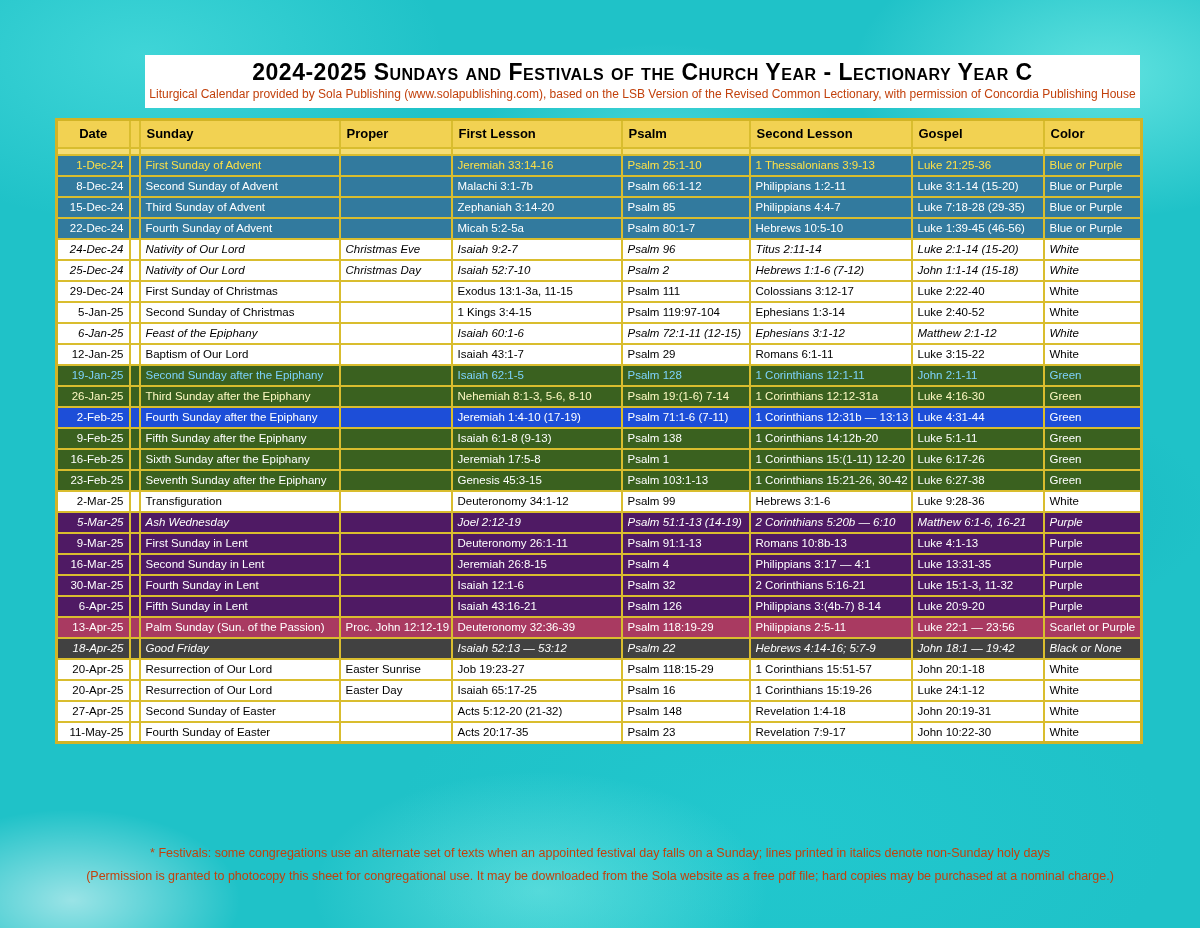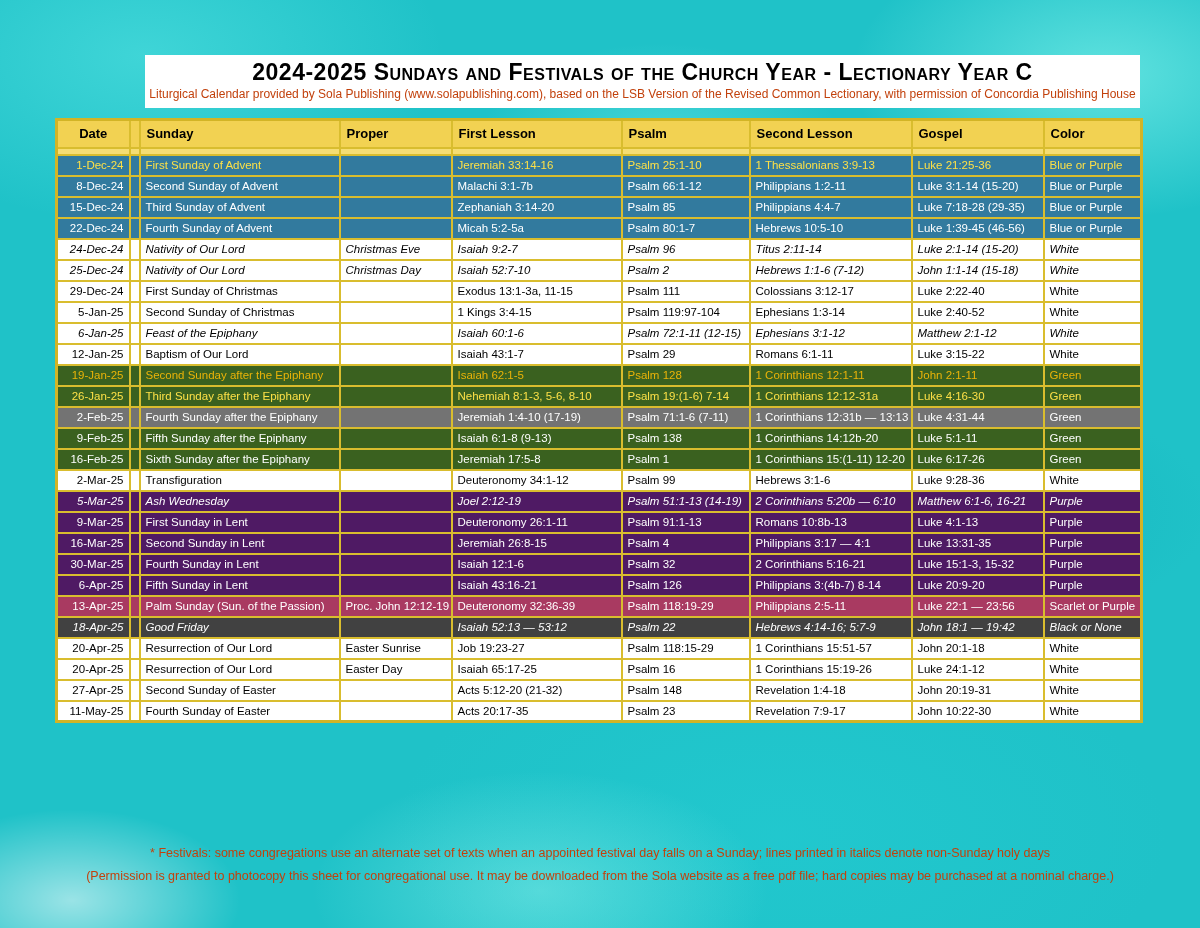--- a/index.html
+++ b/index.html
@@ -207,43 +207,43 @@
         <td class="date-cell">12-Jan-25</td>
         <td></td>
         <td>Baptism of Our Lord</td>
         <td></td>
         <td>Isaiah 43:1-7</td>
         <td>Psalm 29</td>
         <td>Romans 6:1-11</td>
         <td>Luke 3:15-22</td>
         <td>White</td>
       </tr>
-      <tr style="background: rgb(58, 97, 31); color: #eab308; padding-left: 45px;">
+      <tr style="background: rgb(58, 97, 31); color: #7dd3fc; padding-left: 45px;">
         <td class="date-cell">19-Jan-25</td>
         <td></td>
         <td>Second Sunday after the Epiphany</td>
         <td></td>
         <td>Isaiah 62:1-5</td>
         <td>Psalm 128</td>
         <td>1 Corinthians 12:1-11</td>
         <td>John 2:1-11</td>
         <td>Green</td>
       </tr>
-      <tr style="background: rgb(58, 97, 31); color: #fde047; margin-left: 44px;">
+      <tr style="background: rgb(58, 97, 31); color: #fef9c3; margin-left: 44px;">
         <td class="date-cell">26-Jan-25</td>
         <td></td>
         <td>Third Sunday after the Epiphany</td>
         <td></td>
         <td>Nehemiah 8:1-3, 5-6, 8-10</td>
         <td>Psalm 19:(1-6) 7-14</td>
         <td>1 Corinthians 12:12-31a</td>
         <td>Luke 4:16-30</td>
         <td>Green</td>
       </tr>
-      <tr style="background: #737373; color: rgb(255, 255, 255); border-radius: 6px;">
+      <tr style="background: #1d4ed8; color: rgb(255, 255, 255); border-radius: 6px;">
         <td class="date-cell">2-Feb-25</td>
         <td></td>
         <td>Fourth Sunday after the Epiphany</td>
         <td></td>
         <td>Jeremiah 1:4-10 (17-19)</td>
         <td>Psalm 71:1-6 (7-11)</td>
         <td>1 Corinthians 12:31b — 13:13</td>
         <td>Luke 4:31-44</td>
         <td>Green</td>
       </tr>
@@ -260,20 +260,31 @@
       </tr>
       <tr style="background: rgb(58, 97, 31); color: rgb(255, 255, 255);">
         <td class="date-cell">16-Feb-25</td>
         <td></td>
         <td>Sixth Sunday after the Epiphany</td>
         <td></td>
         <td>Jeremiah 17:5-8</td>
         <td>Psalm 1</td>
         <td>1 Corinthians 15:(1-11) 12-20</td>
         <td>Luke 6:17-26</td>
+        <td>Green</td>
+      </tr>
+      <tr style="background: rgb(58, 97, 31); color: rgb(255, 255, 255);">
+        <td class="date-cell">23-Feb-25</td>
+        <td></td>
+        <td>Seventh Sunday after the Epiphany</td>
+        <td></td>
+        <td>Genesis 45:3-15</td>
+        <td>Psalm 103:1-13</td>
+        <td>1 Corinthians 15:21-26, 30-42</td>
+        <td>Luke 6:27-38</td>
         <td>Green</td>
       </tr>
       <tr style="background: rgb(255, 255, 255); color: rgb(0, 0, 0);">
         <td class="date-cell">2-Mar-25</td>
         <td></td>
         <td>Transfiguration</td>
         <td></td>
         <td>Deuteronomy 34:1-12</td>
         <td>Psalm 99</td>
         <td>Hebrews 3:1-6</td>
@@ -314,21 +325,21 @@
         <td>Purple</td>
       </tr>
       <tr style="background: rgb(79, 26, 100); color: rgb(255, 255, 255);">
         <td class="date-cell">30-Mar-25</td>
         <td></td>
         <td>Fourth Sunday in Lent</td>
         <td></td>
         <td>Isaiah 12:1-6</td>
         <td>Psalm 32</td>
         <td>2 Corinthians 5:16-21</td>
-        <td>Luke 15:1-3, 15-32</td>
+        <td>Luke 15:1-3, 11-32</td>
         <td>Purple</td>
       </tr>
       <tr style="background: rgb(79, 26, 100); color: rgb(255, 255, 255);">
         <td class="date-cell">6-Apr-25</td>
         <td></td>
         <td>Fifth Sunday in Lent</td>
         <td></td>
         <td>Isaiah 43:16-21</td>
         <td>Psalm 126</td>
         <td>Philippians 3:(4b-7) 8-14</td>

